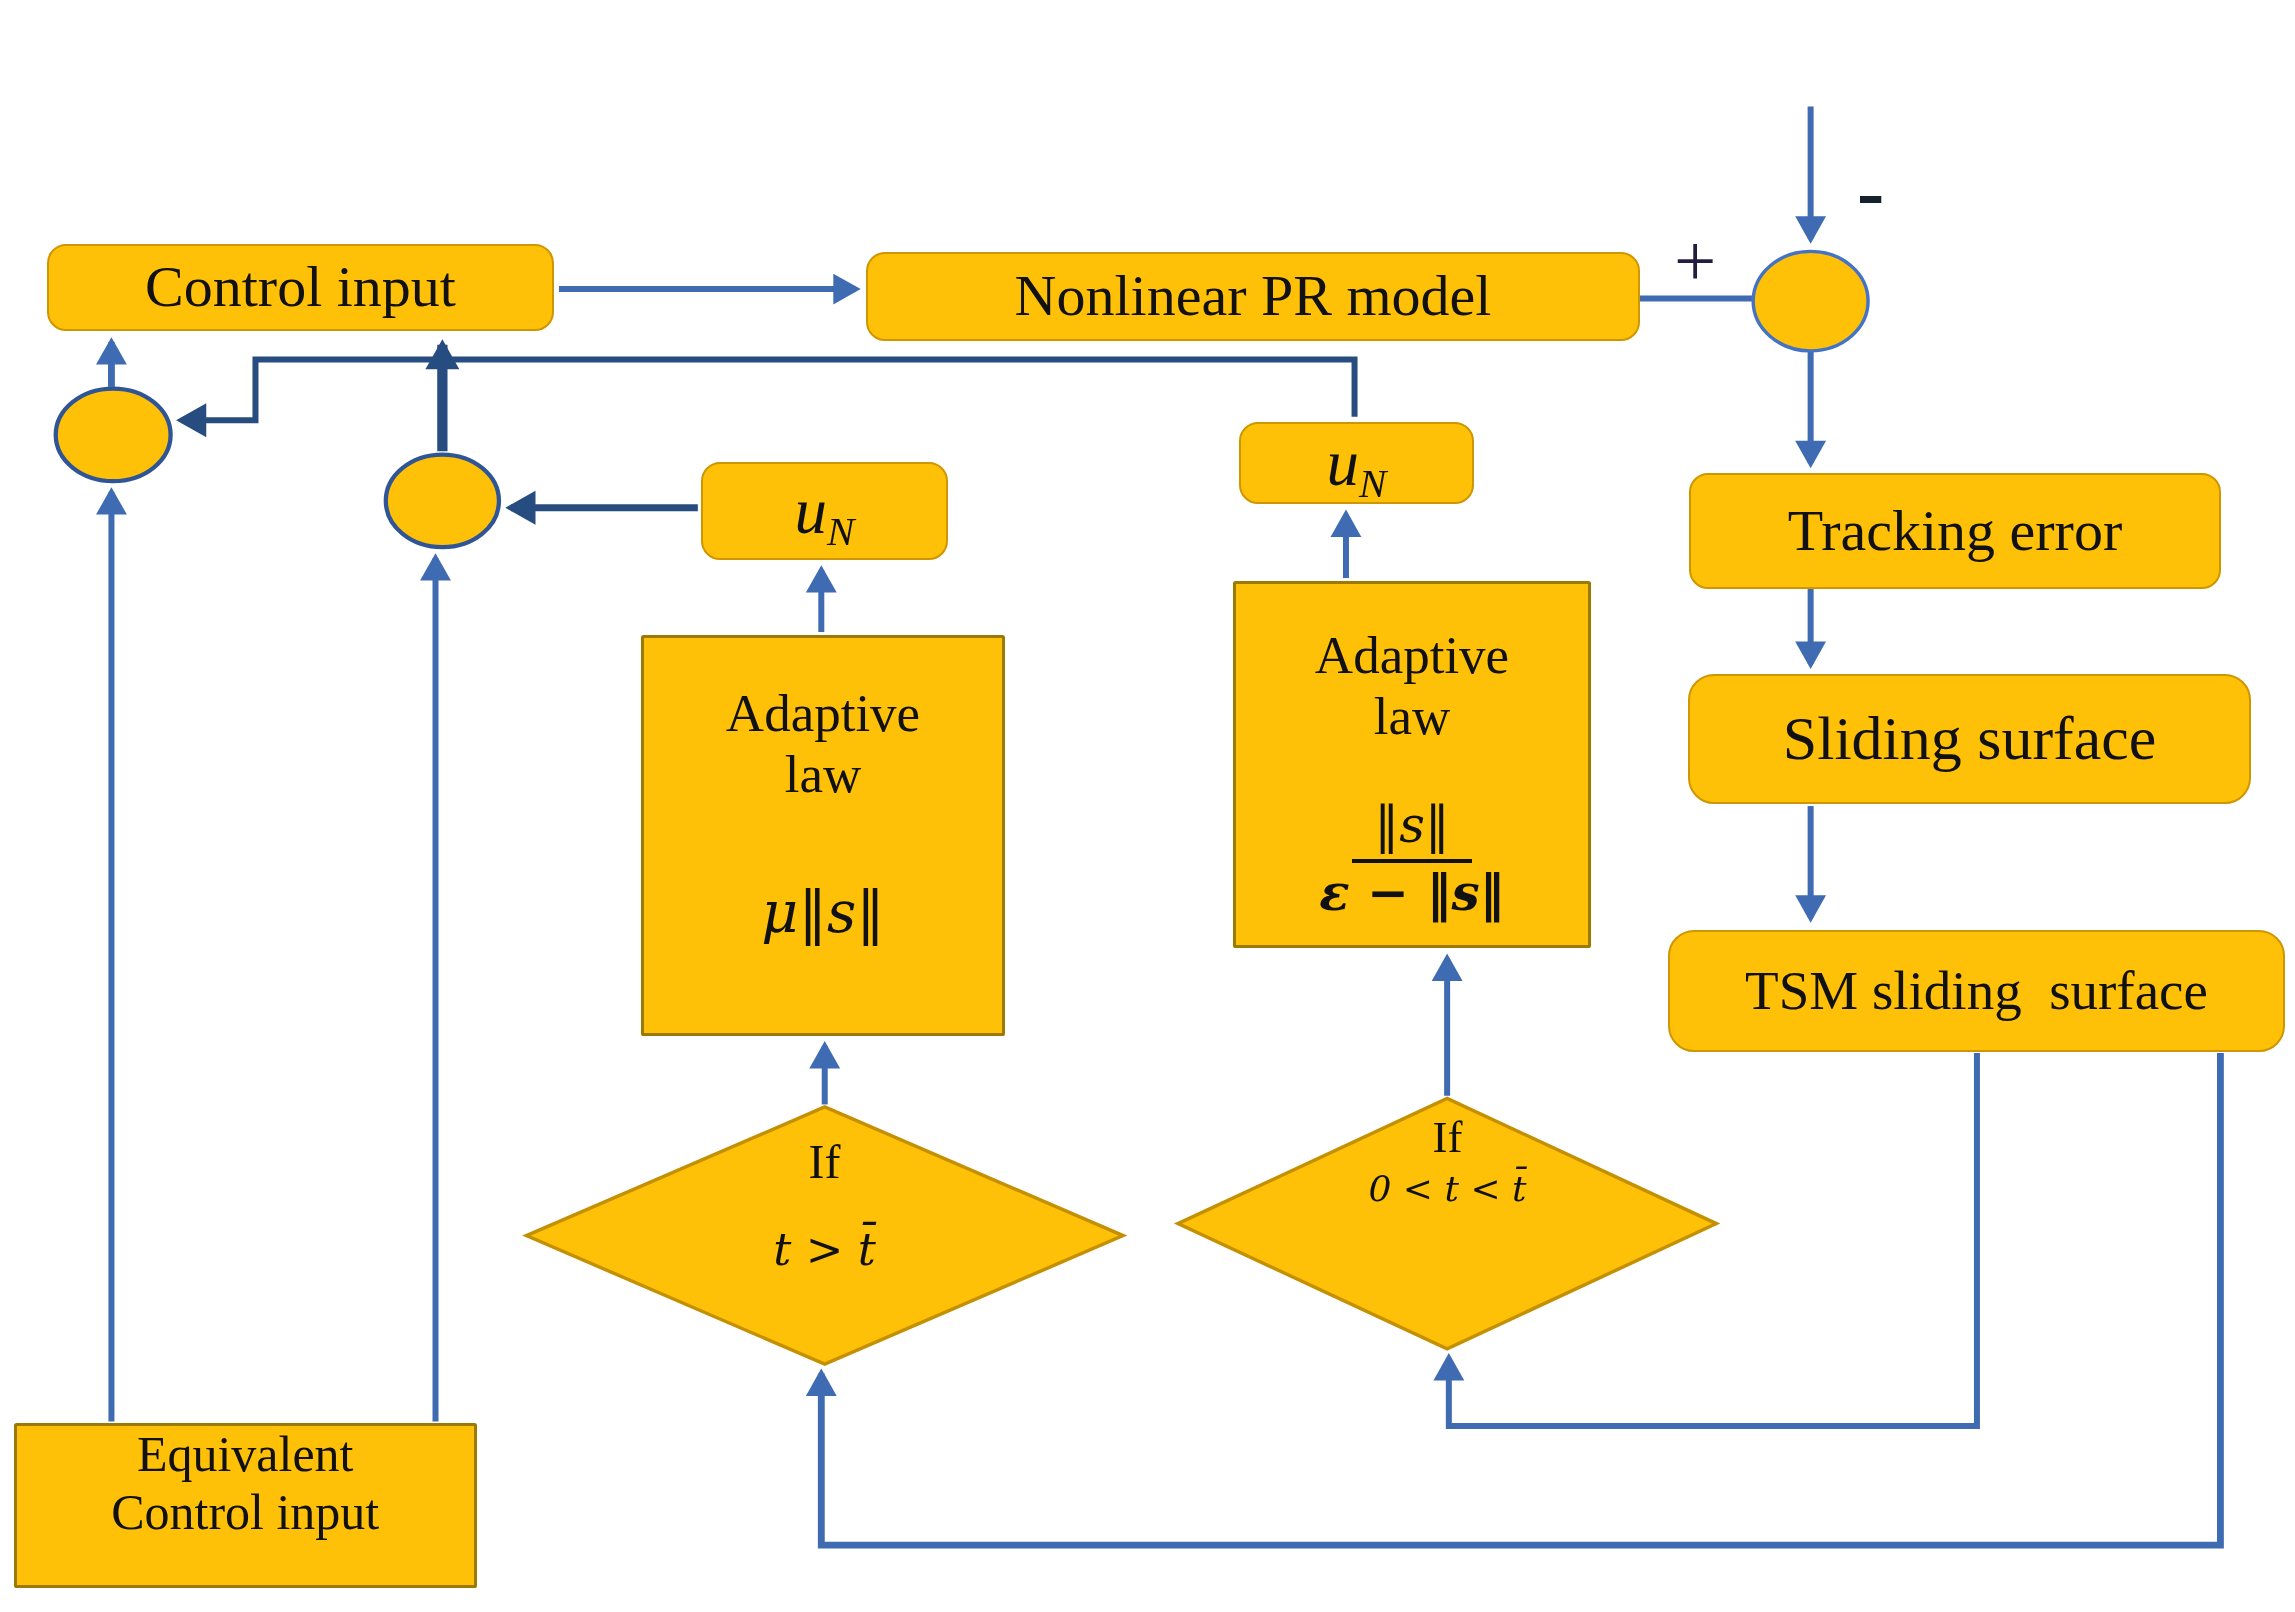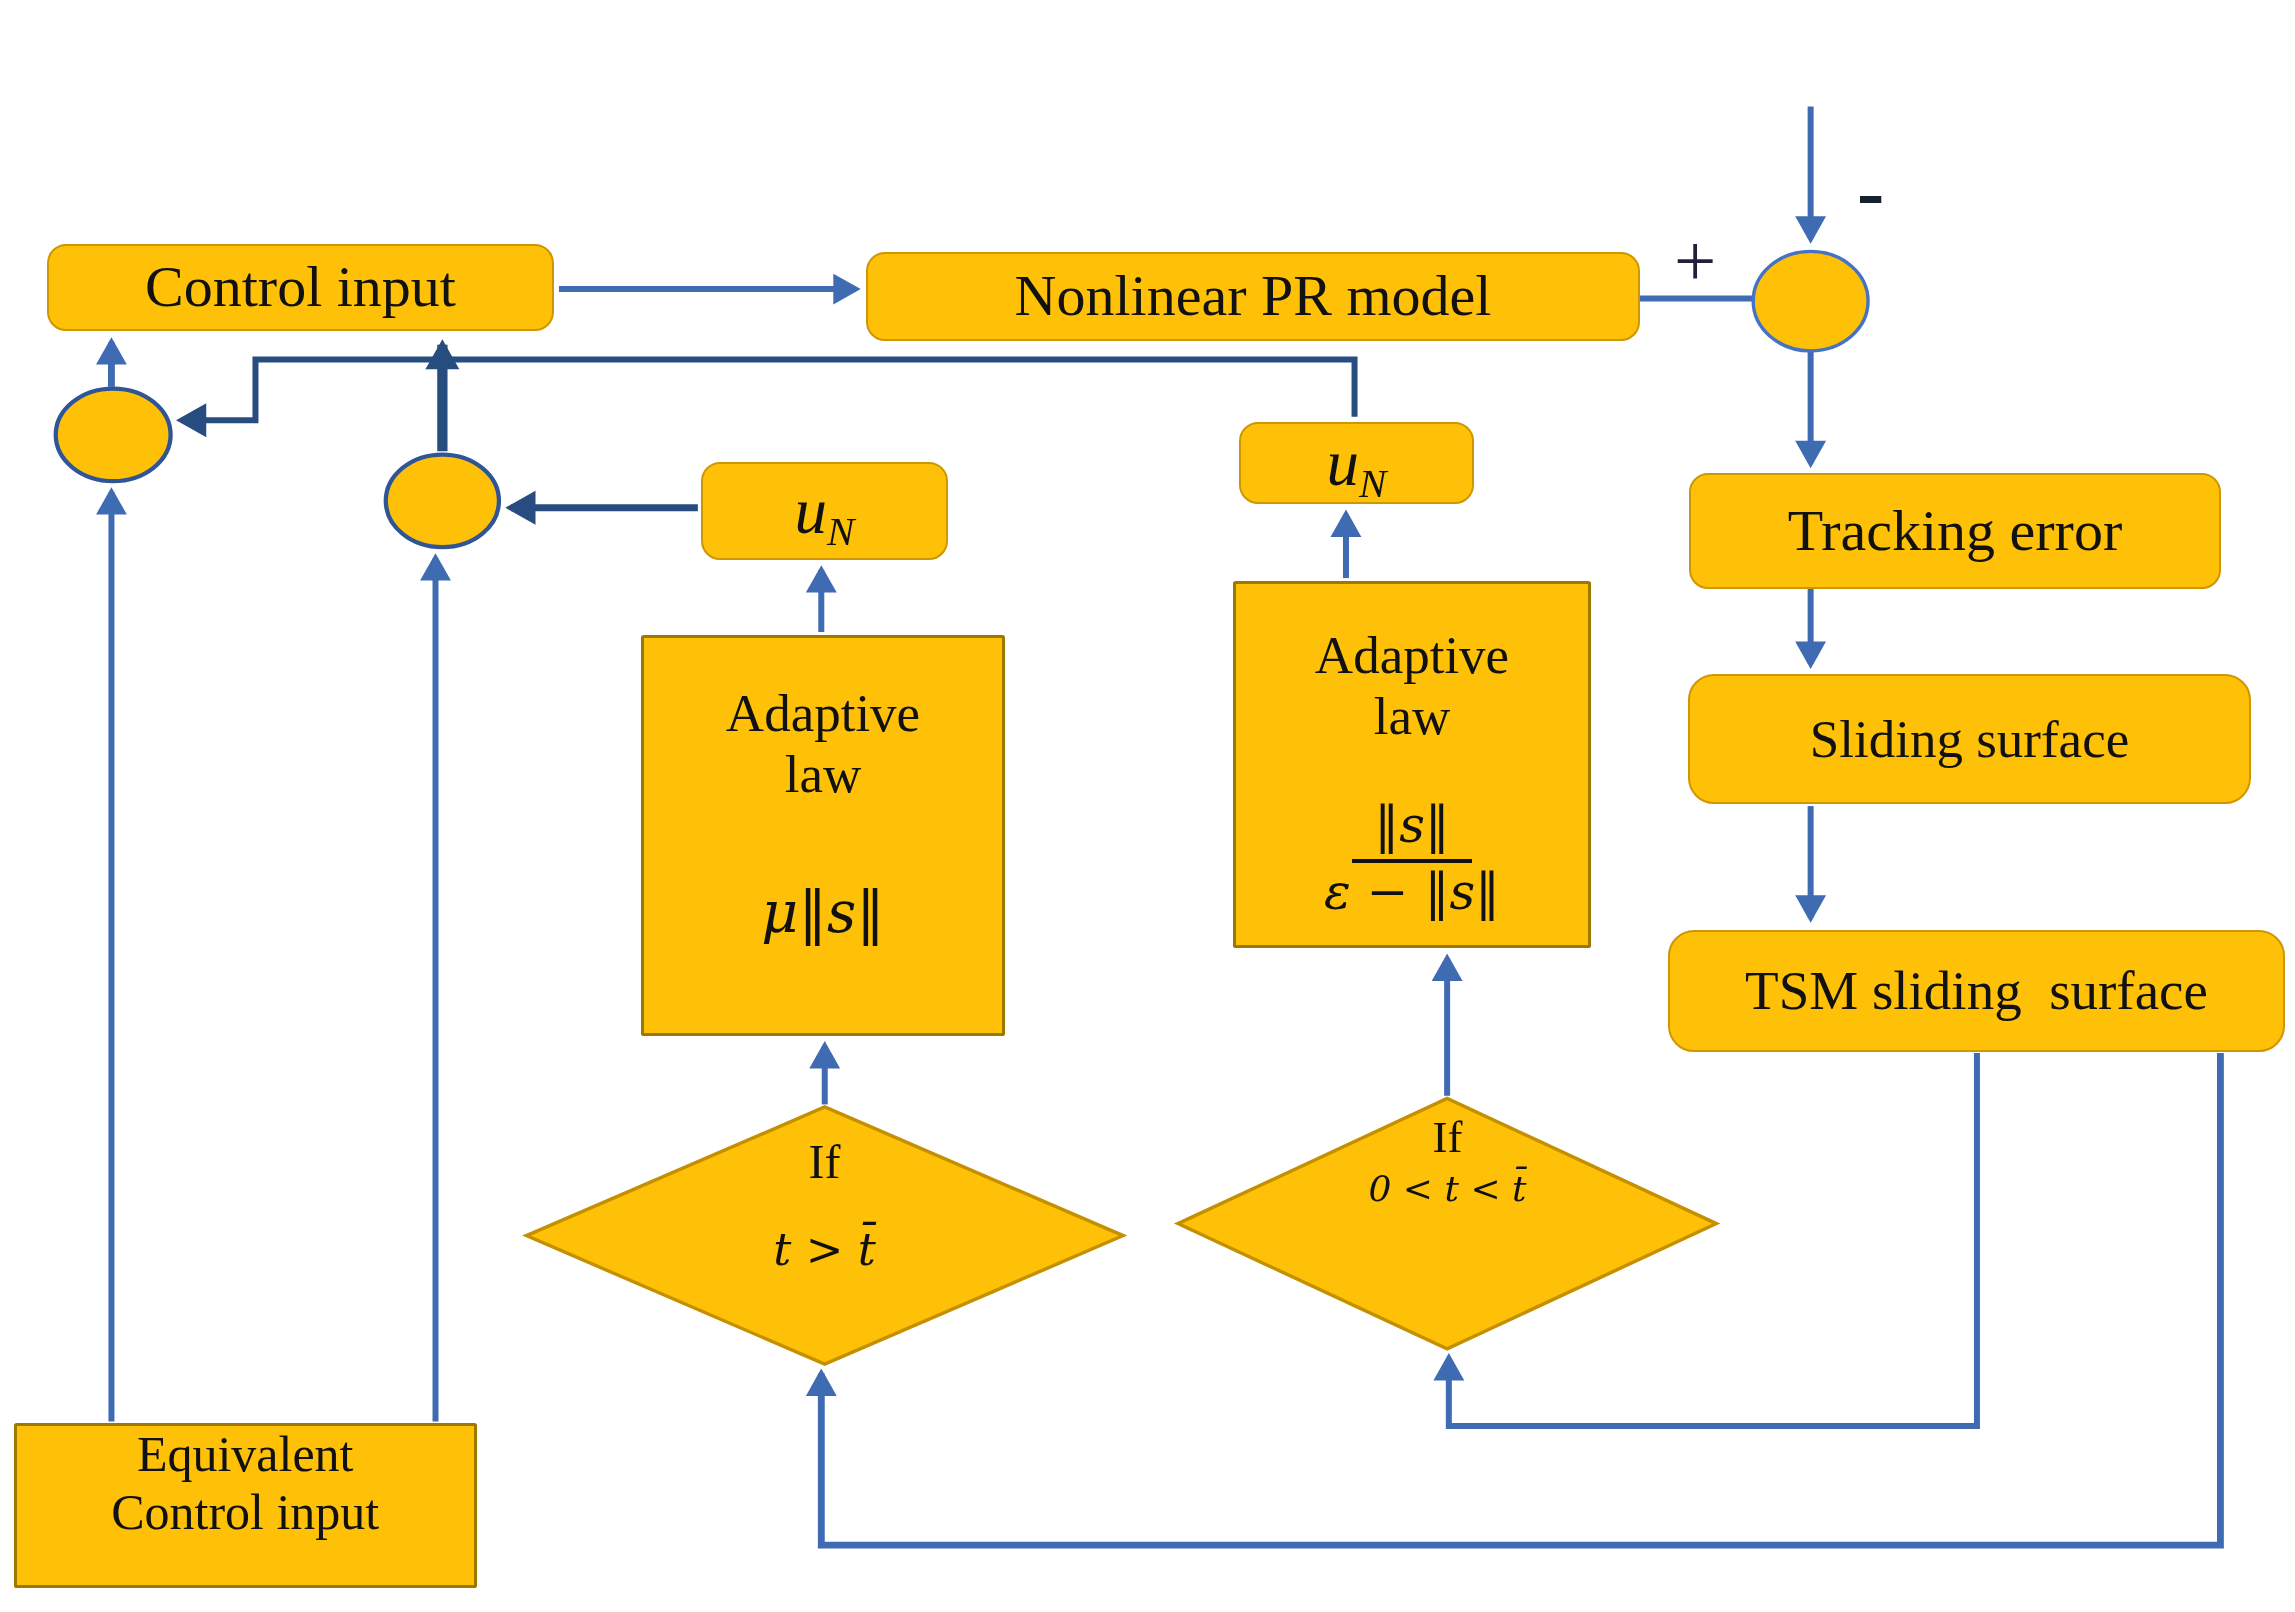--- a/index.html
+++ b/index.html
@@ -31,21 +31,21 @@
   .square{border:3.4px solid var(--square-border);border-radius:2.6px;}
   .lbl{font-size:58px;}
   .lbl-pre{white-space:pre;}
   .col{flex-direction:column;justify-content:flex-start;}
   .un{font-style:italic;font-size:65px;}
   .un sub{font-size:41px;font-style:italic;line-height:0;vertical-align:-12px;}
   .formula{font-style:italic;font-family:"DejaVu Serif","Liberation Serif",serif;}
   .mu-formula{font-size:57px;margin-top:75px;}
   .frac{margin-top:50px;font-size:50px;line-height:1.15;}
   .frac .num{display:inline-block;padding:0 22px 5.1px 22px;border-bottom:4.3px solid #111;}
-  .frac .den{padding-top:6.9px;}
+  .frac .den{padding-top:6.9px;font-weight:bold;}
   .dtext{position:absolute;text-align:center;width:343px;}
   .dtext .if{font-size:48px;}
   .dtext .cond{font-style:italic;font-family:"DejaVu Serif","Liberation Serif",serif;}
   .sign{position:absolute;line-height:1;}
   #plus-sign{font-size:75px;color:var(--plus);font-weight:400;}
   #minus-sign{font-size:82px;color:var(--minus);font-weight:700;}
 </style>
 </head>
 <body>
 
@@ -99,21 +99,21 @@
 
   <div class="node rounded" style="left:866px;top:252px;width:774px;height:89px;">
     <span class="lbl">Nonlinear PR model</span>
   </div>
 
   <div class="node rounded" style="left:1689px;top:473px;width:532px;height:116px;">
     <span class="lbl">Tracking error</span>
   </div>
 
   <div class="node rounded" style="left:1688px;top:674px;width:563px;height:130px;border-radius:26px;">
-    <span class="lbl" style="font-size:53px;">Sliding surface</span>
+    <span class="lbl" style="font-size:62px;">Sliding surface</span>
   </div>
 
   <div class="node rounded" style="left:1668px;top:930px;width:617px;height:122px;border-radius:26px;">
     <span class="lbl lbl-pre" style="font-size:55px;">TSM sliding  surface</span>
   </div>
 
   <div class="node rounded" style="left:701px;top:462px;width:247px;height:98px;">
     <span class="un"><i>u</i><sub>N</sub></span>
   </div>
 

